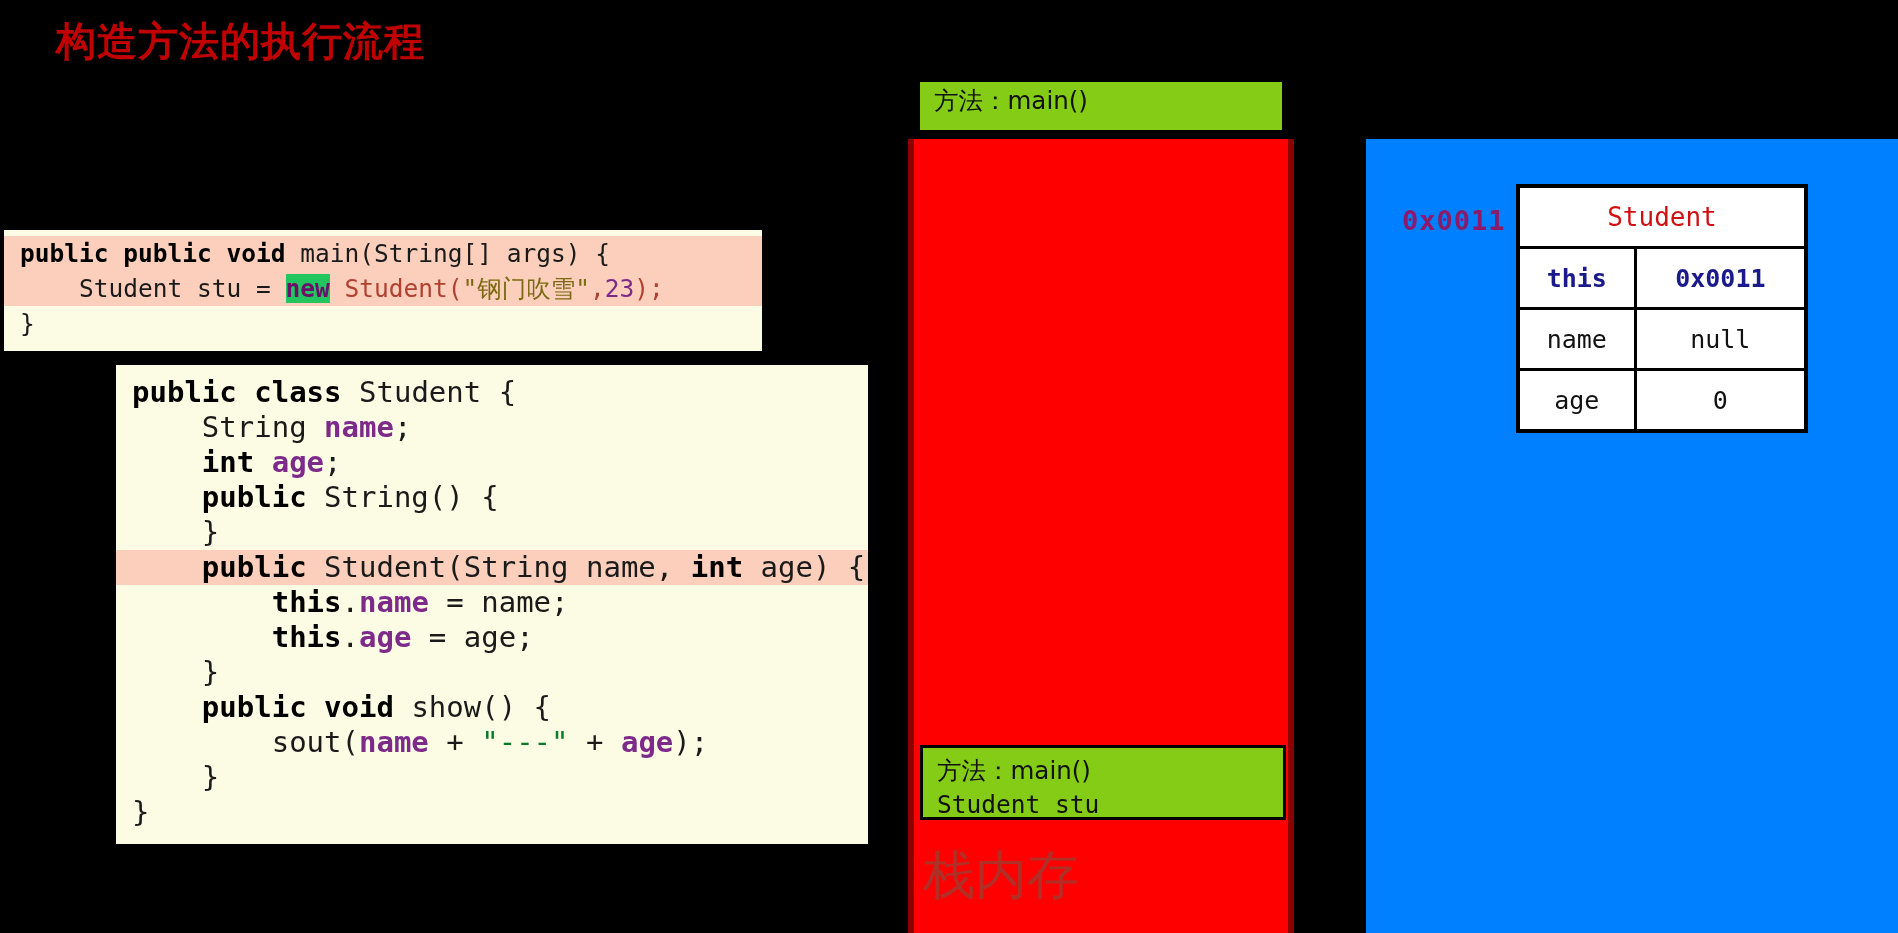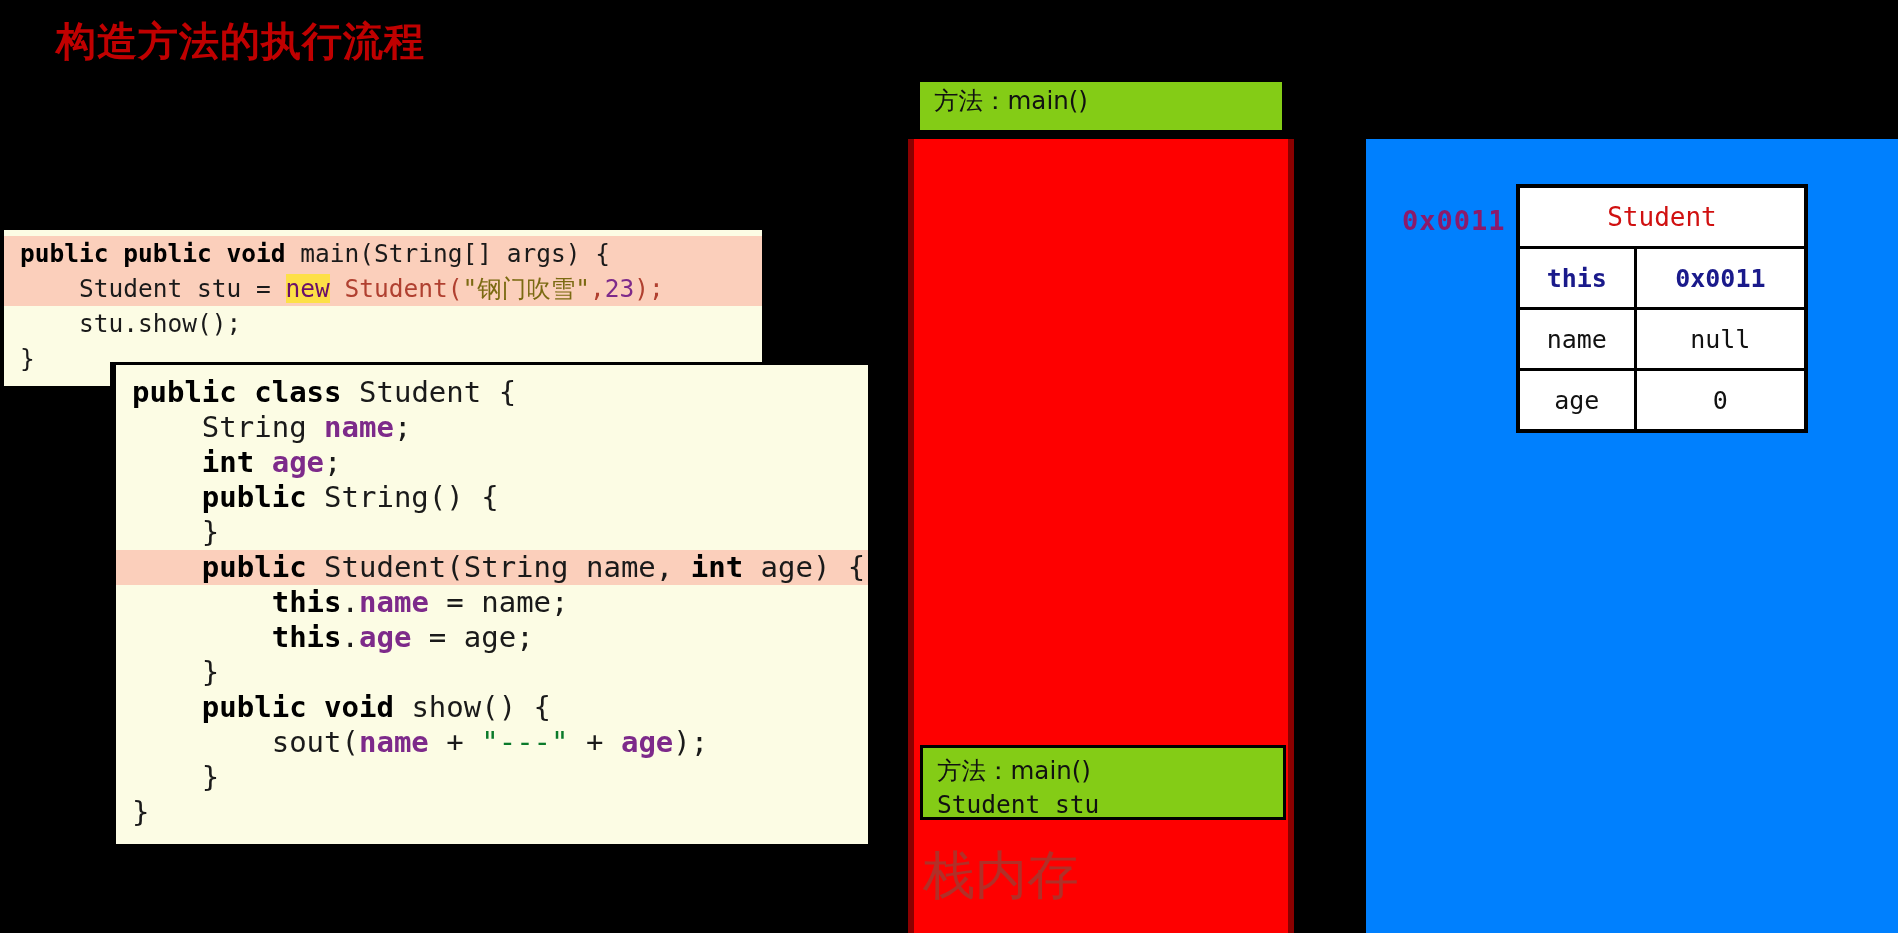--- a/index.html
+++ b/index.html
@@ -18,21 +18,21 @@
              line-height:35px;box-shadow:3px 3px 0 rgba(0,0,0,.0);}
   #student-code{left:110px;top:362px;width:758px;padding:10px 0 14px 0;font-size:29px;
              line-height:35px;border-left:6px solid #000;border-top:3px solid #000;}
   .ln{white-space:pre;padding-left:16px;}
   .hl{background:#fbcfbb;}
   .kw{color:#000000;font-weight:700;}
   .fld{color:#7d2a8a;font-weight:700;}
   .str{color:#7b6a12;}
   .strg{color:#0a7a2a;}
   .num{color:#7d2a8a;}
-  .newkw{background:#fde047;color:#6a0f6a;font-weight:400;}
+  .newkw{background:#22c55e;color:#6a0f6a;font-weight:700;}
   .redtxt{color:#b04030;}
   .plain{color:#1a1a1a;}
 
   
   #stack{left:908px;top:139px;width:386px;height:794px;background:#fe0000;
          border-left:6px solid #8b0000;border-right:6px solid #8b0000;box-sizing:border-box;}
   #stack-label{left:923px;top:841px;width:360px;text-align:left;color:#b03028;
                font-family:"DejaVu Serif",serif;font-size:52px;font-weight:400;}
   .framebox{background:#84cc16;border:3px solid #000;box-sizing:border-box;
             font-family:"DejaVu Sans Mono",monospace;font-size:24.5px;line-height:34px;
@@ -89,21 +89,20 @@
   <tr>
     <td>age</td>
     <td>0</td>
   </tr>
 </tbody>
   </table>
 
 <div class="abs code" id="main-code">
     <div class="ln hl"><span class="kw">public</span><span class="plain"> </span><span class="kw">public</span><span class="plain"> </span><span class="kw">void</span><span class="plain"> main(String[] args) {</span></div>
     <div class="ln hl"><span class="plain">    Student stu = </span><span class="newkw">new</span><span class="plain"> </span><span class="redtxt">Student(</span><span class="str cjk-ok">"钢门吹雪"</span><span class="redtxt">,</span><span class="num">23</span><span class="redtxt">);</span></div>
-    <div class="ln"><span class="plain">    stu.show();</span></div>
     <div class="ln"><span class="plain">}</span></div>
   </div>
 
 <div class="abs code" id="student-code">
     <div class="ln"><span class="kw">public</span><span class="plain"> </span><span class="kw">class</span><span class="plain"> Student {</span></div>
     <div class="ln"><span class="plain">    String </span><span class="fld">name</span><span class="plain">;</span></div>
     <div class="ln"><span class="plain">    </span><span class="kw">int</span><span class="plain"> </span><span class="fld">age</span><span class="plain">;</span></div>
     <div class="ln"><span class="plain">    </span><span class="kw">public</span><span class="plain"> String() {</span></div>
     <div class="ln"><span class="plain">    }</span></div>
     <div class="ln hl"><span class="plain">    </span><span class="kw">public</span><span class="plain"> Student(String name, </span><span class="kw">int</span><span class="plain"> age) {</span></div>

